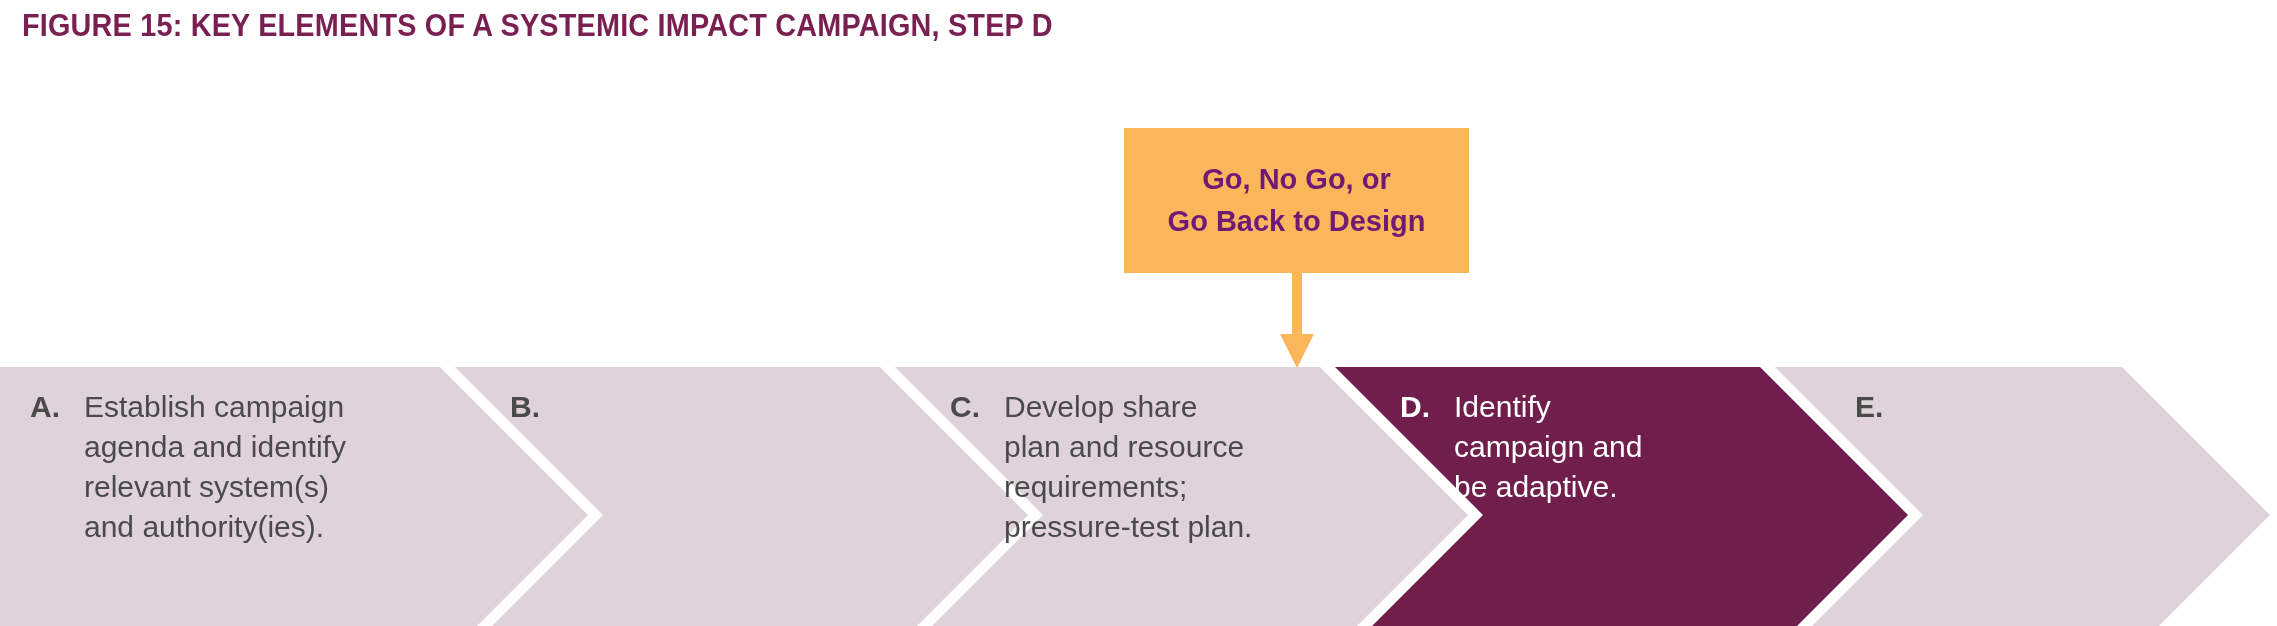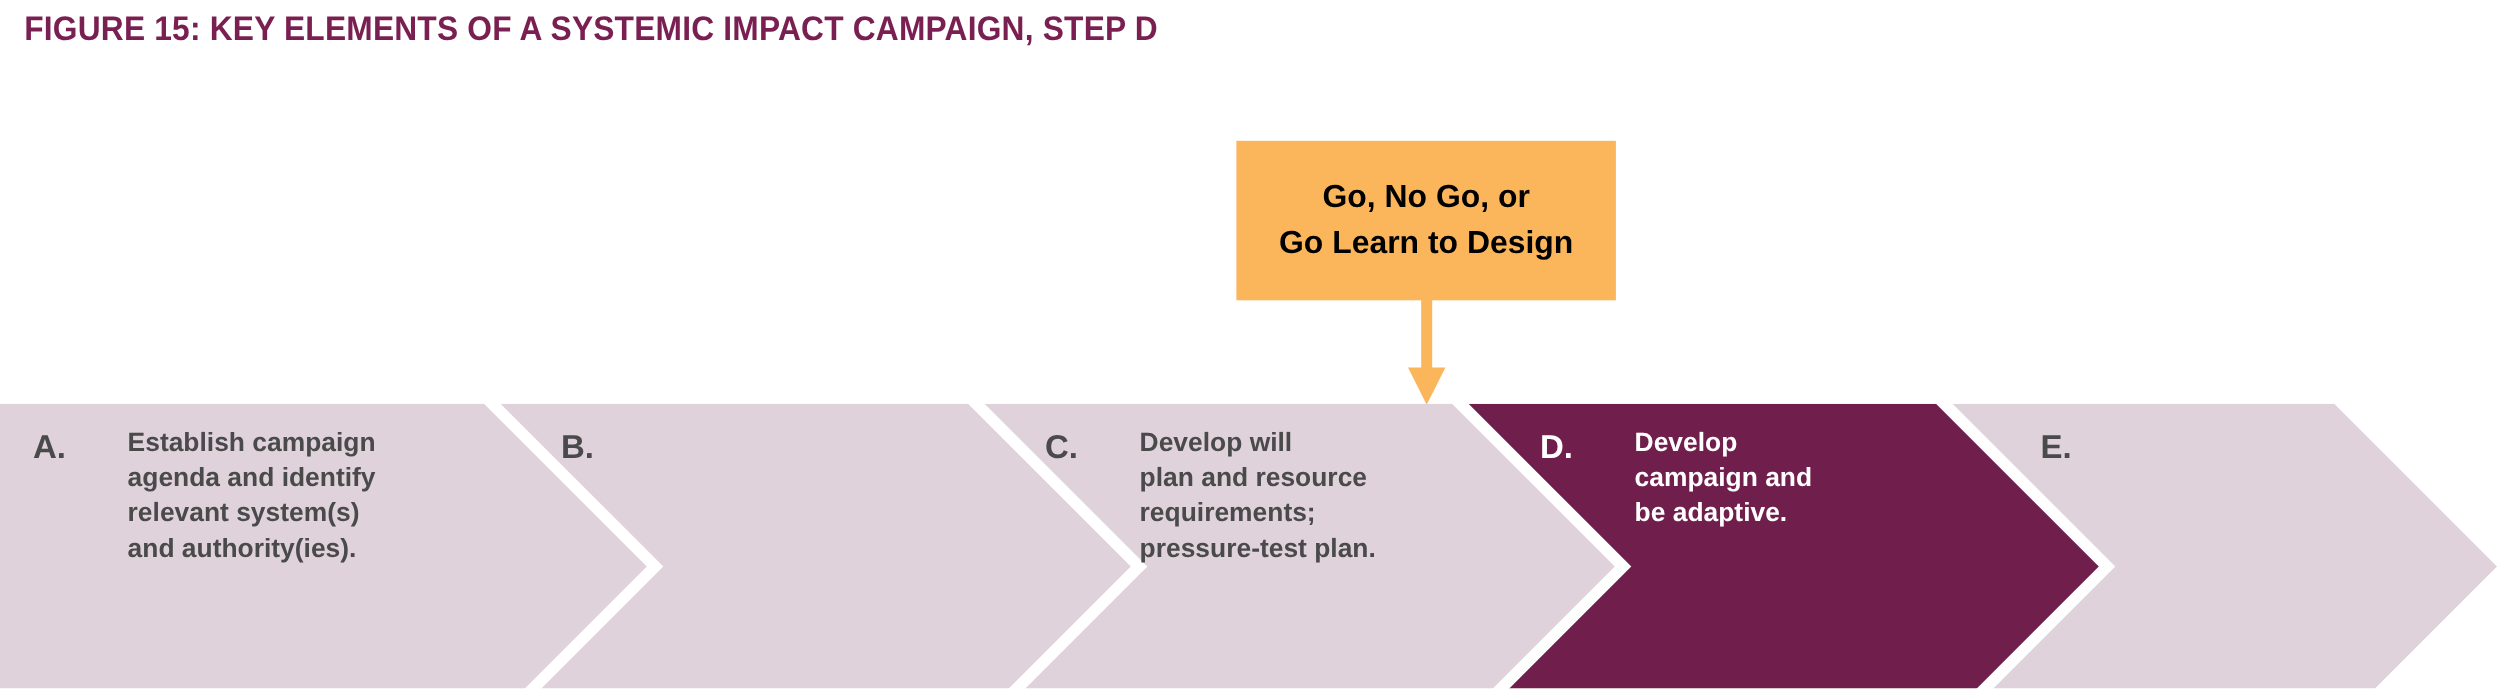--- a/index.html
+++ b/index.html
@@ -37,21 +37,21 @@
     width: 345px;
     height: 145px;
     background: #FBB55A;
     display: flex;
     align-items: center;
     justify-content: center;
     flex-direction: column;
     box-sizing: border-box;
   }
   #decision-callout .line {
-    color: #000000;
+    color: #701a75;
     font-size: 29px;
     font-weight: 700;
     line-height: 1.42;
     text-align: right;
     white-space: nowrap;
   }
 
   
   #decision-arrow {
     position: absolute;
@@ -83,45 +83,44 @@
     align-items: flex-start;
   }
   .step-letter {
     font-size: 30px;
     font-weight: 700;
     line-height: 1.33;
     flex: 0 0 auto;
     width: 54px;
   }
   .step-body {
-    font-size: 24px;
-    font-weight: 700;
+    font-size: 30px;
+    font-weight: 400;
     line-height: 1.33;
     white-space: pre-line;
-    margin-left: 32px;
   }
   .step-light .step-letter,
   .step-light .step-body { color: #4A4A4A; }
   .step-dark .step-letter,
   .step-dark .step-body { color: #FFFFFF; }
 
   #step-a { left: 30px;   width: 330px; }
   #step-b { left: 510px;  width: 310px; }
   #step-c { left: 950px;  width: 330px; }
   #step-d { left: 1400px; width: 300px; }
   #step-e { left: 1855px; width: 300px; }
 </style>
 </head>
 <body>
 
 <div id="figure-title">FIGURE 15: KEY ELEMENTS OF A SYSTEMIC IMPACT CAMPAIGN, STEP D</div>
 
 <div id="decision-callout">
   <div class="line">Go, No Go, or</div>
-  <div class="line">Go Learn to Design</div>
+  <div class="line">Go Back to Design</div>
 </div>
 
 <div id="decision-arrow">
   <svg viewBox="0 0 42 98" width="42" height="98" xmlns="http://www.w3.org/2000/svg">
     <rect x="16" y="0" width="10" height="70" fill="#FBB55A"></rect>
     <polygon points="4,62 38,62 21,96" fill="#FBB55A"></polygon>
   </svg>
 </div>
 
 <div id="process-band">
@@ -145,29 +144,29 @@
 relevant system(s)
 and authority(ies).</span>
   </div>
 
   <div class="step-text step-light" id="step-b">
     <span class="step-letter">B.</span>
   </div>
 
   <div class="step-text step-light" id="step-c">
     <span class="step-letter">C.</span>
-    <span class="step-body">Develop will
+    <span class="step-body">Develop share
 plan and resource
 requirements;
 pressure-test plan.</span>
   </div>
 
   <div class="step-text step-dark" id="step-d">
     <span class="step-letter">D.</span>
-    <span class="step-body">Develop
+    <span class="step-body">Identify
 campaign and
 be adaptive.</span>
   </div>
 
   <div class="step-text step-light" id="step-e">
     <span class="step-letter">E.</span>
   </div>
 </div>
 
 </body></html>

